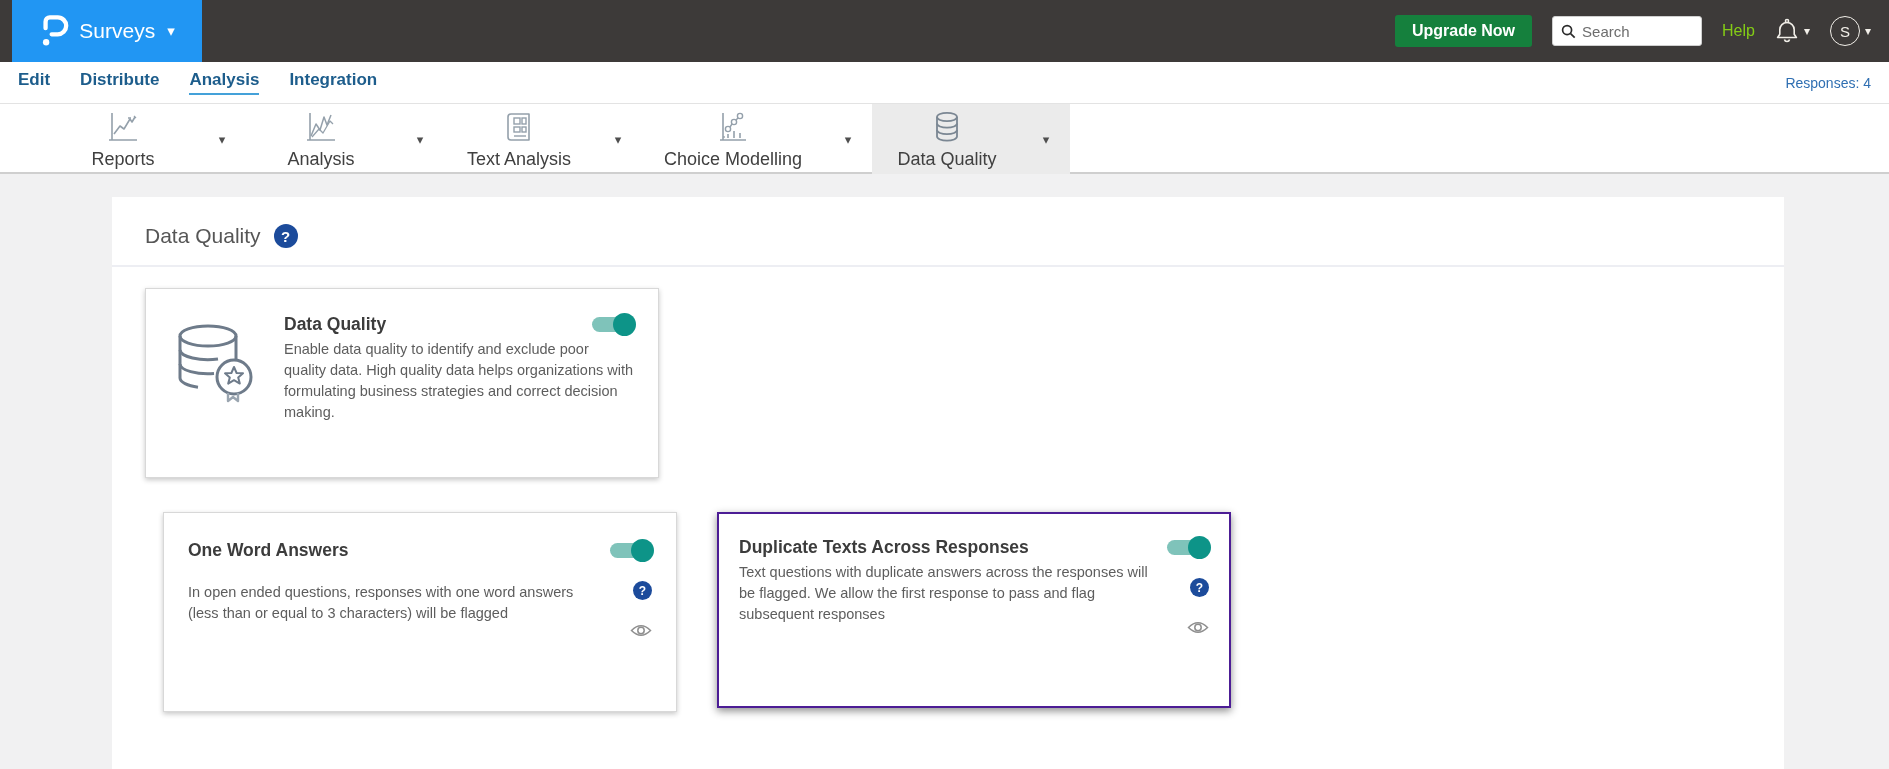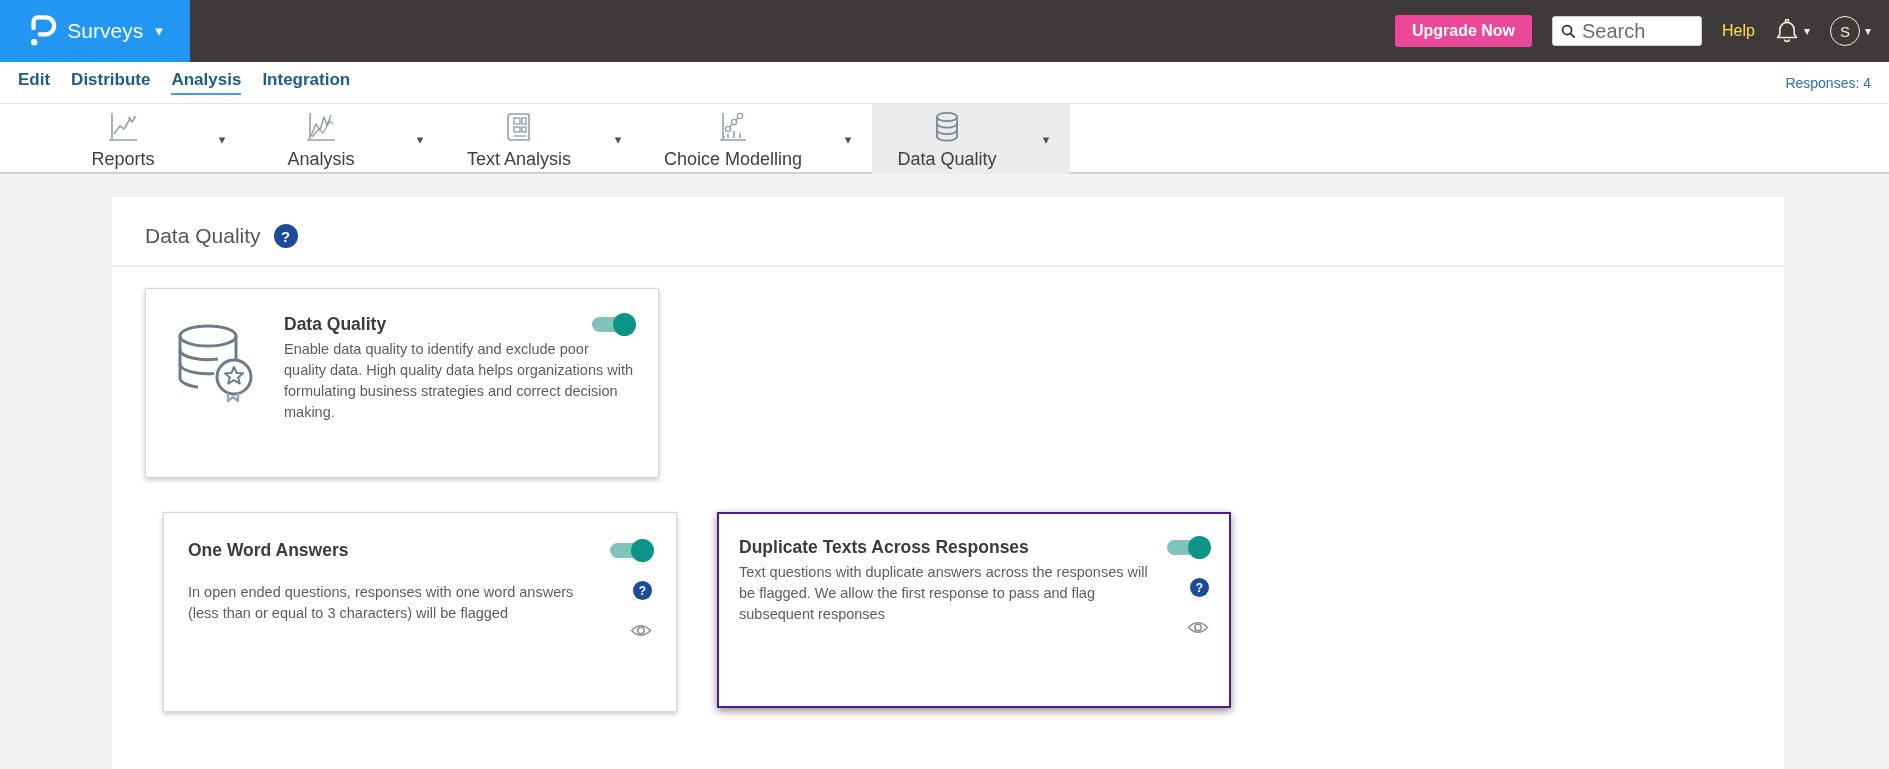--- a/index.html
+++ b/index.html
@@ -1,40 +1,40 @@
 <!DOCTYPE html>
 <html><head>
 <meta charset="utf-8">
 <style>
   * { margin:0; padding:0; box-sizing:border-box; }
   html,body { width:1889px; height:769px; font-family:"Liberation Sans", sans-serif; background:#f1f1f2; overflow:hidden; }
 
   
   .header { position:absolute; top:0; left:0; width:1889px; height:62px; background:#3d3a39; display:flex; align-items:center; z-index:5; }
-  .brand { position:absolute; top:0; left:0; width:190px; height:62px; background:#2196f3; display:flex; align-items:center; justify-content:center; gap:10px; cursor:pointer; }
+  .brand { position:absolute; top:0; left:12px; width:190px; height:62px; background:#2196f3; display:flex; align-items:center; justify-content:center; gap:10px; cursor:pointer; }
   .brand-logo { width:30px; height:38px; }
   .brand-label { color:#fff; font-size:21px; }
   .brand-caret { color:#fff; font-size:15px; margin-left:2px; }
   .breadcrumb { margin-left:218px; display:flex; align-items:center; gap:16px; font-size:19px; }
   .bc-parent { color:#7fb2d3; cursor:pointer; }
   .bc-sep { color:#9a9a9a; font-size:16px; }
   .bc-current { color:#f2efe9; }
   .header-right { position:absolute; right:18px; top:0; height:62px; display:flex; align-items:center; gap:20px; }
-  .upgrade-btn { background:#ec4899; color:#fff; font-weight:bold; font-size:16px; border:none; border-radius:3px; height:32px; padding:0 17px; cursor:pointer; }
+  .upgrade-btn { background:#15803d; color:#fff; font-weight:bold; font-size:16px; border:none; border-radius:3px; height:32px; padding:0 17px; cursor:pointer; }
   .search-box { background:#fff; border:1px solid #cfcfcf; border-radius:3px; height:30px; width:150px; display:flex; align-items:center; padding:0 8px; gap:6px; }
-  .search-box input { border:none; outline:none; width:105px; font-size:20px; color:#444; font-family:"Liberation Sans",sans-serif; }
+  .search-box input { border:none; outline:none; width:105px; font-size:15px; color:#444; font-family:"Liberation Sans",sans-serif; }
   .search-box input::placeholder { color:#6d6d6d; opacity:1; }
-  .help-link { color:#fde047; font-size:16px; cursor:pointer; }
+  .help-link { color:#84cc16; font-size:16px; cursor:pointer; }
   .bell-wrap, .avatar-wrap { display:flex; align-items:center; gap:5px; cursor:pointer; }
   .hdr-caret { color:#f2efe9; font-size:12px; }
   .avatar { width:30px; height:30px; border:1.5px solid #f2efe9; border-radius:50%; display:flex; align-items:center; justify-content:center; color:#f2efe9; font-size:15px; }
 
   
   .subnav { position:absolute; top:62px; left:0; width:1889px; height:42px; background:#fff; border-bottom:1px solid #e3e3e3; display:flex; align-items:center; padding:0 18px; }
-  .subnav-items { display:flex; gap:21px; }
+  .subnav-items { display:flex; gap:30px; }
   .subnav-item { color:#1d5d8c; font-size:17px; font-weight:600; cursor:pointer; padding-bottom:3px; }
   .subnav-item.active { border-bottom:2.5px solid #44a1d9; }
   .responses { margin-left:auto; color:#2f6fb2; font-size:14px; }
 
   
   .tabbar { position:absolute; top:104px; left:0; width:1889px; height:70px; background:#fff; border-bottom:2px solid #cfcfcf; display:flex; padding-left:48px; }
   .tab-group { display:flex; height:70px; }
   .tab-group.active { background:#ebebeb; }
   .tab { min-width:150px; padding:0 22px; display:flex; flex-direction:column; align-items:center; justify-content:center; gap:4px; cursor:pointer; }
   .tab-label { font-size:18px; color:#404040; }

